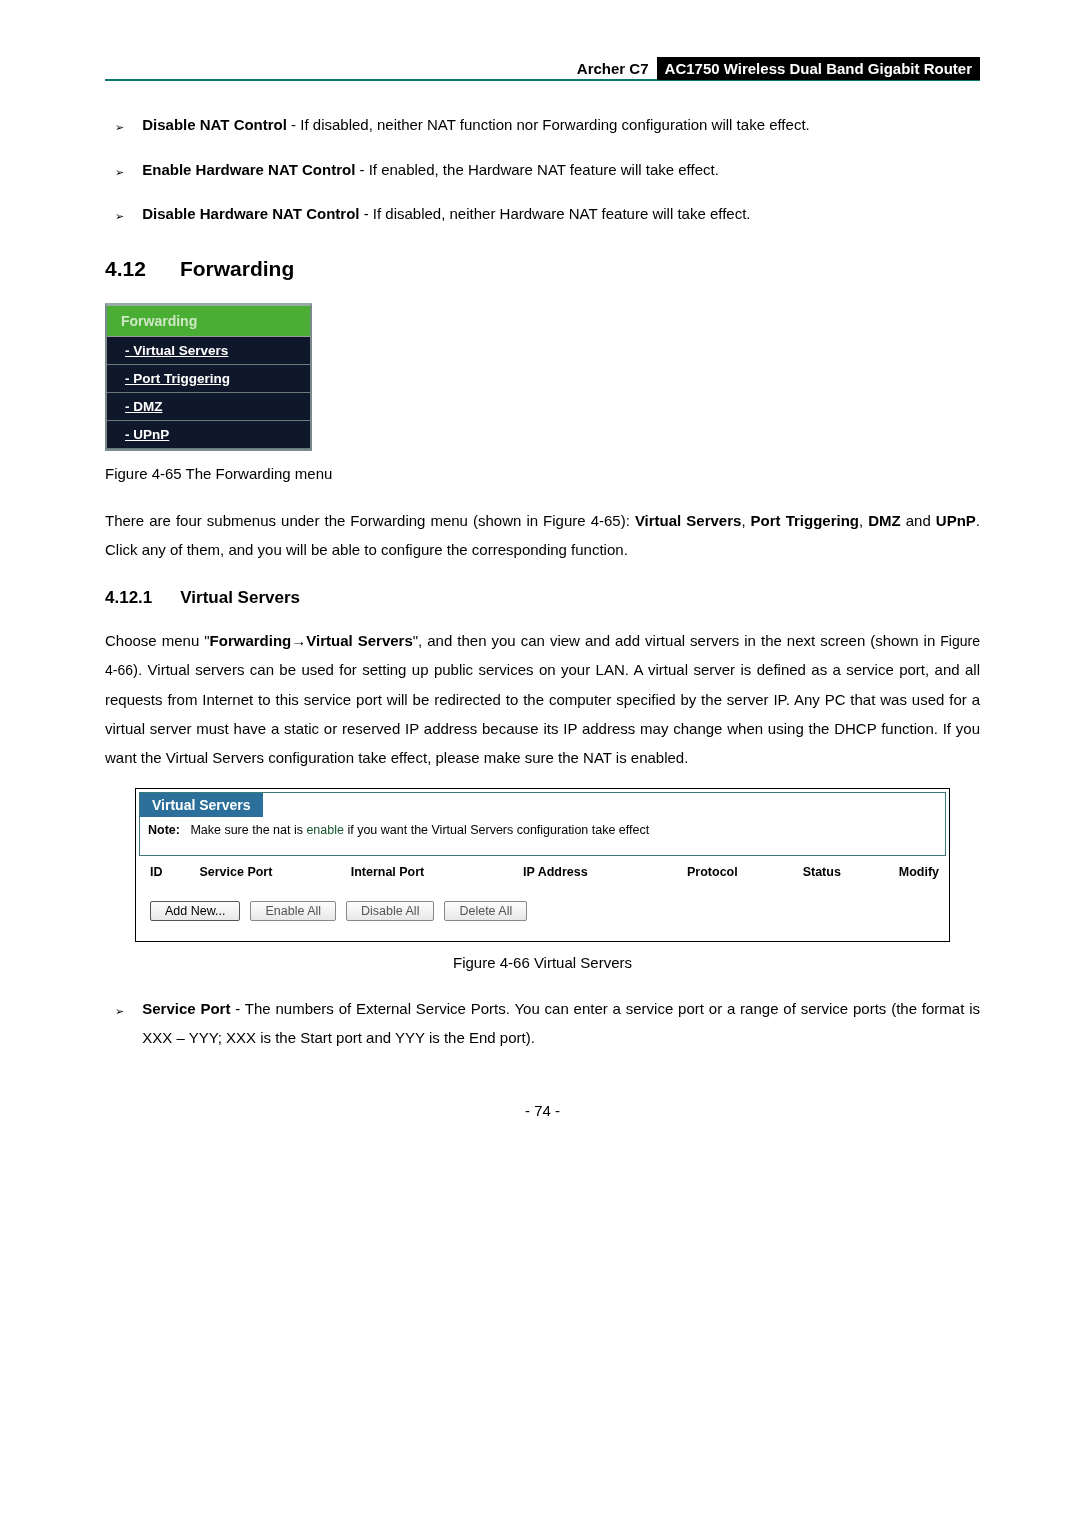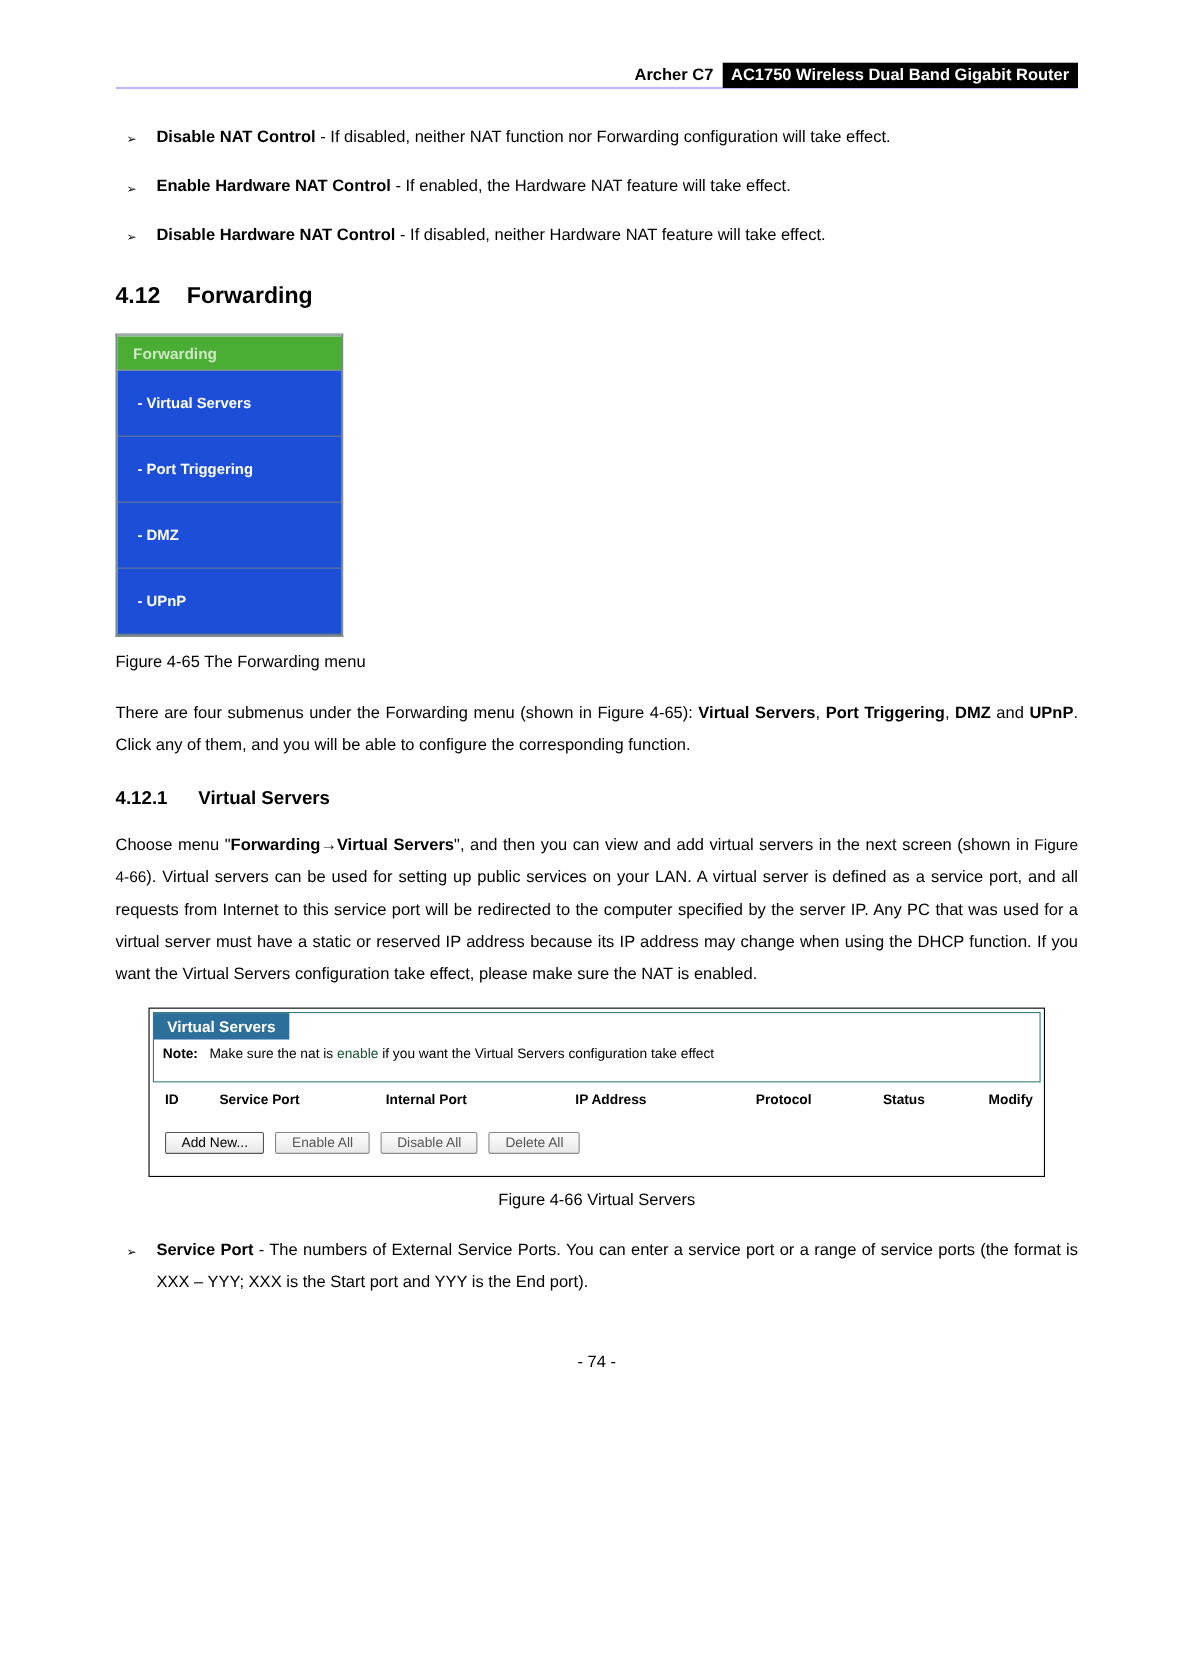--- a/index.html
+++ b/index.html
@@ -5,21 +5,21 @@
     * { margin: 0; padding: 0; box-sizing: border-box; }
     body {
       font-family: Arial, sans-serif;
       font-size: 15px;
       color: #000;
       background: #fff;
       width: 1080px;
       padding: 60px 100px 40px 105px;
     }
     .header-line {
-      border-bottom: 2px solid #c4b5fd;
+      border-bottom: 2px solid #0f766e;
       margin-bottom: 30px;
       padding-bottom: 2px;
       text-align: right;
     }
     .header-model {
       font-weight: bold;
       font-size: 15px;
       padding-right: 8px;
     }
     .header-product {
@@ -44,21 +44,21 @@
       flex-shrink: 0;
     }
     .bullet-text { text-align: justify; flex: 1; }
     .bullet-text strong { font-weight: bold; }
     .section-heading {
       font-size: 21px;
       font-weight: bold;
       margin-top: 10px;
       margin-bottom: 22px;
     }
-    .section-num { margin-right: 24px; }
+    .section-num { margin-right: 34px; }
     .subsection-heading {
       font-size: 17px;
       font-weight: bold;
       margin-top: 24px;
       margin-bottom: 18px;
     }
     .subsection-num { margin-right: 28px; }
     .menu-figure {
       width: 207px;
       border: 2px solid #7a8a8a;
@@ -67,26 +67,27 @@
     }
     .menu-header {
       background: #4aae34;
       color: #cde8c3;
       font-weight: bold;
       font-size: 14px;
       padding: 7px 14px;
       border-bottom: 1px solid #999;
     }
     .menu-item {
-      background: #1d4ed8;
+      background: #0f172a;
       color: #fff;
       font-weight: bold;
       font-size: 13.5px;
-      padding: 22px 18px;
+      padding: 6px 18px;
       border-bottom: 1px solid #6a7a7a;
+      text-decoration: underline;
     }
     .figure-caption {
       font-size: 15px;
       margin-bottom: 24px;
     }
     .figure-caption.centered { text-align: center; margin-top: 12px; }
     .para {
       line-height: 1.95;
       text-align: justify;
       margin-bottom: 16px;

